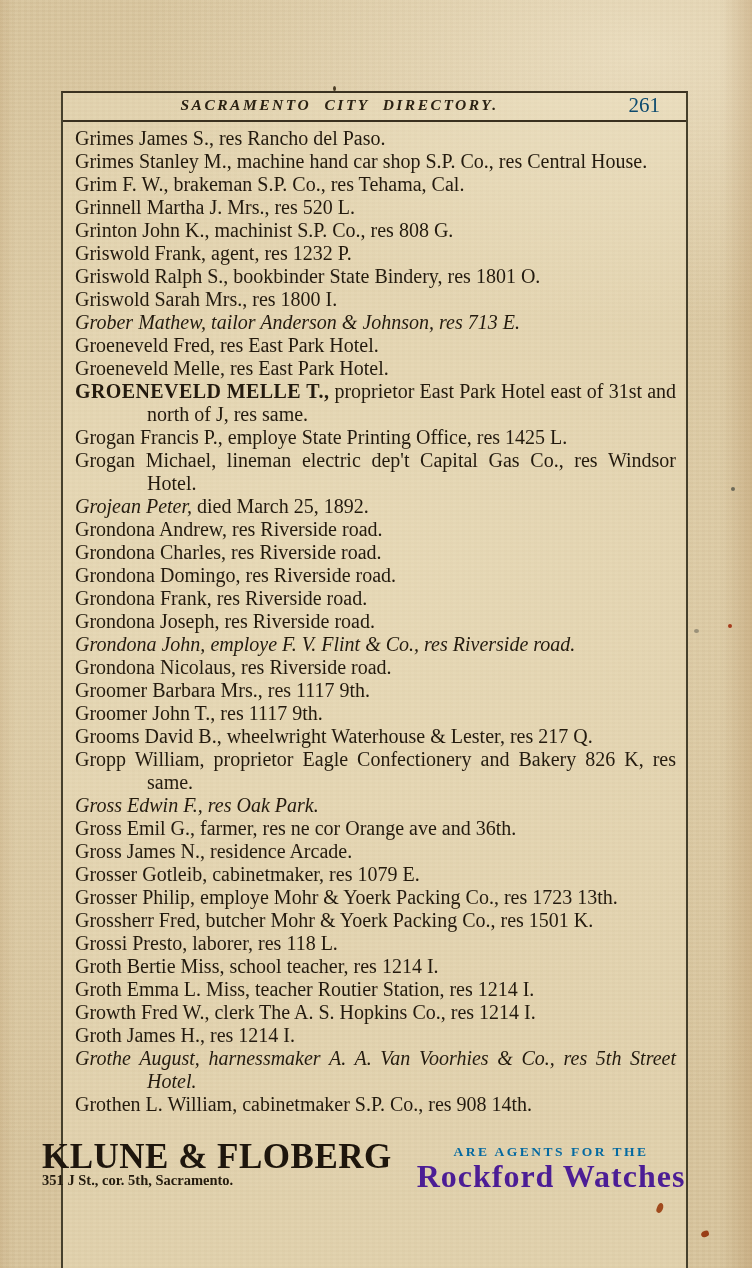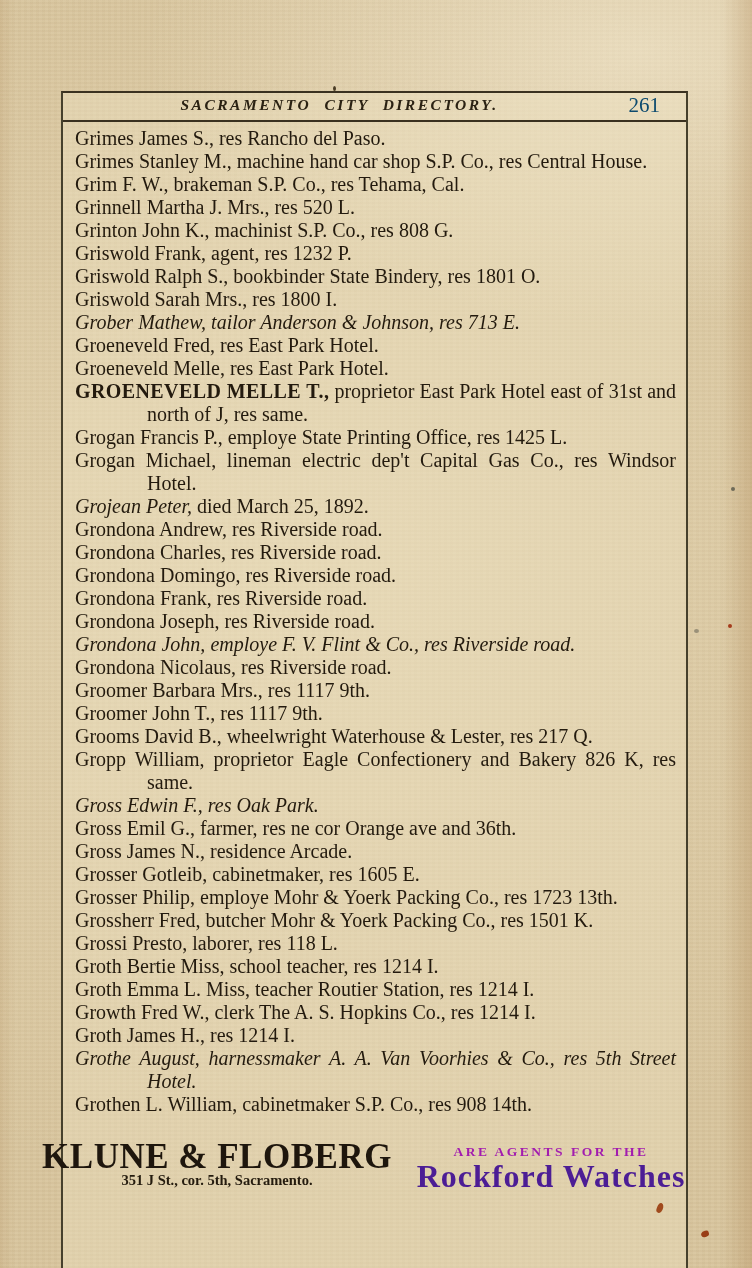--- a/index.html
+++ b/index.html
@@ -63,33 +63,33 @@
   .entry { padding-left:72px; text-indent:-72px; }
   .entry.italic { font-style:italic; }
   .entry.italic-name .name { font-style:italic; }
   .entry.bold-name .name { font-weight:bold; letter-spacing:0.4px; }
 
   
   .footer-ad {
     position:absolute; left:42px; top:1139px; width:668px;
     display:flex; align-items:flex-start;
   }
-  .ad-left { text-align:center; flex:0 0 350px; }
+  .ad-left { text-align:left; flex:0 0 350px; }
   .ad-name {
     font-size:35px; font-weight:bold; letter-spacing:0.5px;
     color:#1e160d; white-space:nowrap; line-height:36px;
   }
   .ad-address {
     font-size:14.5px; font-weight:bold; margin-top:-3px;
     color:#241b0e; white-space:nowrap;
   }
   .ad-right { flex:1; text-align:center; padding-top:5px; }
   .ad-tagline {
     font-size:13.5px; font-weight:bold; letter-spacing:2.5px;
-    color:#a21caf; white-space:nowrap;
+    color:#0369a1; white-space:nowrap;
   }
   .ad-product {
     font-size:32px; font-weight:800; letter-spacing:1px;
     color:#4c1d95; white-space:nowrap; line-height:34px;
     margin-top:-1px;
   }
 </style>
 </head>
 <body>
 
@@ -123,21 +123,21 @@
       <div class="entry normal"><span class="name">Grondona Joseph,</span><span class="rest"> res Riverside road.</span></div>
       <div class="entry italic"><span class="name">Grondona John,</span><span class="rest"> employe F. V. Flint &amp; Co., res Riverside road.</span></div>
       <div class="entry normal"><span class="name">Grondona Nicolaus,</span><span class="rest"> res Riverside road.</span></div>
       <div class="entry normal"><span class="name">Groomer Barbara Mrs.,</span><span class="rest"> res 1117 9th.</span></div>
       <div class="entry normal"><span class="name">Groomer John T.,</span><span class="rest"> res 1117 9th.</span></div>
       <div class="entry normal"><span class="name">Grooms David B.,</span><span class="rest"> wheelwright Waterhouse &amp; Lester, res 217 Q.</span></div>
       <div class="entry normal"><span class="name">Gropp William,</span><span class="rest"> proprietor Eagle Confectionery and Bakery 826 K, res same.</span></div>
       <div class="entry italic"><span class="name">Gross Edwin F.,</span><span class="rest"> res Oak Park.</span></div>
       <div class="entry normal"><span class="name">Gross Emil G.,</span><span class="rest"> farmer, res ne cor Orange ave and 36th.</span></div>
       <div class="entry normal"><span class="name">Gross James N.,</span><span class="rest"> residence Arcade.</span></div>
-      <div class="entry normal"><span class="name">Grosser Gotleib,</span><span class="rest"> cabinetmaker, res 1605 E.</span></div>
+      <div class="entry normal"><span class="name">Grosser Gotleib,</span><span class="rest"> cabinetmaker, res 1079 E.</span></div>
       <div class="entry normal"><span class="name">Grosser Philip,</span><span class="rest"> employe Mohr &amp; Yoerk Packing Co., res 1723 13th.</span></div>
       <div class="entry normal"><span class="name">Grossherr Fred,</span><span class="rest"> butcher Mohr &amp; Yoerk Packing Co., res 1501 K.</span></div>
       <div class="entry normal"><span class="name">Grossi Presto,</span><span class="rest"> laborer, res 118 L.</span></div>
       <div class="entry normal"><span class="name">Groth Bertie Miss,</span><span class="rest"> school teacher, res 1214 I.</span></div>
       <div class="entry normal"><span class="name">Groth Emma L. Miss,</span><span class="rest"> teacher Routier Station, res 1214 I.</span></div>
       <div class="entry normal"><span class="name">Growth Fred W.,</span><span class="rest"> clerk The A. S. Hopkins Co., res 1214 I.</span></div>
       <div class="entry normal"><span class="name">Groth James H.,</span><span class="rest"> res 1214 I.</span></div>
       <div class="entry italic"><span class="name">Grothe August,</span><span class="rest"> harnessmaker A. A. Van Voorhies &amp; Co., res 5th Street Hotel.</span></div>
       <div class="entry normal"><span class="name">Grothen L. William,</span><span class="rest"> cabinetmaker S.P. Co., res 908 14th.</span></div>
     </div>

